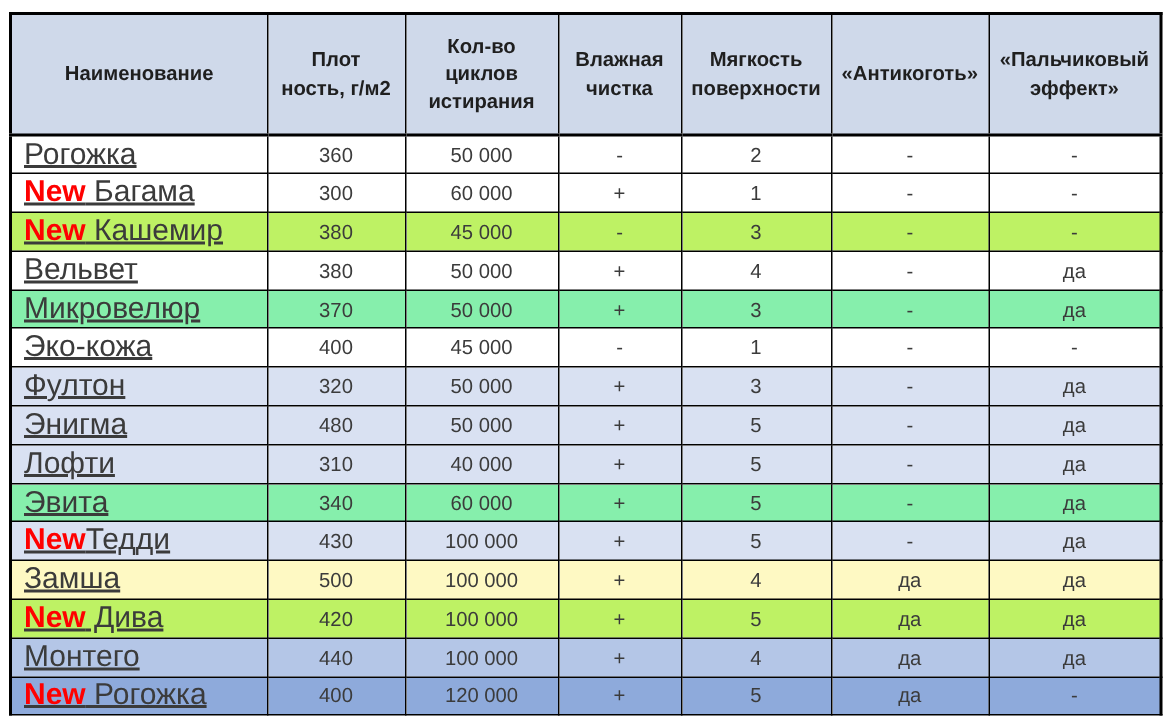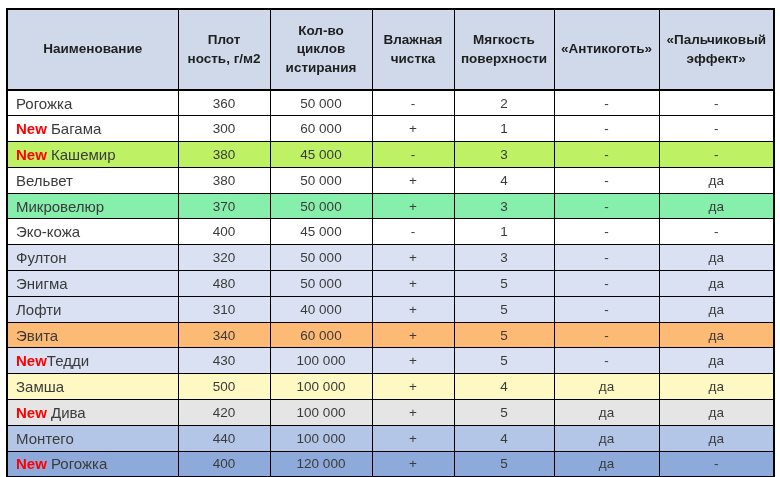--- a/index.html
+++ b/index.html
@@ -45,23 +45,24 @@
     white-space: pre-line;
     border-bottom: 2.5px solid #000000;
     padding: 2px 3px;
   }
   .fabric-table tbody tr {
     height: 25.8px;
   }
   .fabric-table td.name-cell {
     text-align: left;
     padding: 0 4px 0 8px;
-    font-size: 15px;
+    font-size: 20px;
     color: #3b3b3b;
     white-space: nowrap;
+    text-decoration: underline;
   }
   .fabric-table td.name-cell span {
     white-space: pre-wrap;
   }
   .fabric-table td.data-cell {
     text-align: center;
     font-size: 13.5px;
     color: #3b3b3b;
     padding: 0 2px;
   }
@@ -175,21 +176,21 @@
         </tr>
         <tr style="background: rgb(217, 225, 242);">
           <td class="name-cell"><span>Лофти</span></td>
           <td class="data-cell">310</td>
           <td class="data-cell">40 000</td>
           <td class="data-cell">+</td>
           <td class="data-cell">5</td>
           <td class="data-cell">-</td>
           <td class="data-cell">да</td>
         </tr>
-        <tr style="background: #fdba74;">
+        <tr style="background: #86efac;">
           <td class="name-cell"><span>Эвита</span></td>
           <td class="data-cell">340</td>
           <td class="data-cell">60 000</td>
           <td class="data-cell">+</td>
           <td class="data-cell">5</td>
           <td class="data-cell">-</td>
           <td class="data-cell">да</td>
         </tr>
         <tr style="background: rgb(217, 225, 242);">
           <td class="name-cell"><span class="new-badge" style="color: rgb(255, 0, 0);">New</span><span>Тедди</span></td>
@@ -202,21 +203,21 @@
         </tr>
         <tr style="background: #fef9c3;">
           <td class="name-cell"><span>Замша</span></td>
           <td class="data-cell">500</td>
           <td class="data-cell">100 000</td>
           <td class="data-cell">+</td>
           <td class="data-cell">4</td>
           <td class="data-cell">да</td>
           <td class="data-cell">да</td>
         </tr>
-        <tr style="background: #e5e5e5;">
+        <tr style="background: #bef264;">
           <td class="name-cell"><span class="new-badge" style="color: rgb(255, 0, 0);">New</span><span> Дива</span></td>
           <td class="data-cell">420</td>
           <td class="data-cell">100 000</td>
           <td class="data-cell">+</td>
           <td class="data-cell">5</td>
           <td class="data-cell">да</td>
           <td class="data-cell">да</td>
         </tr>
         <tr style="background: rgb(180, 198, 231);">
           <td class="name-cell"><span>Монтего</span></td>

